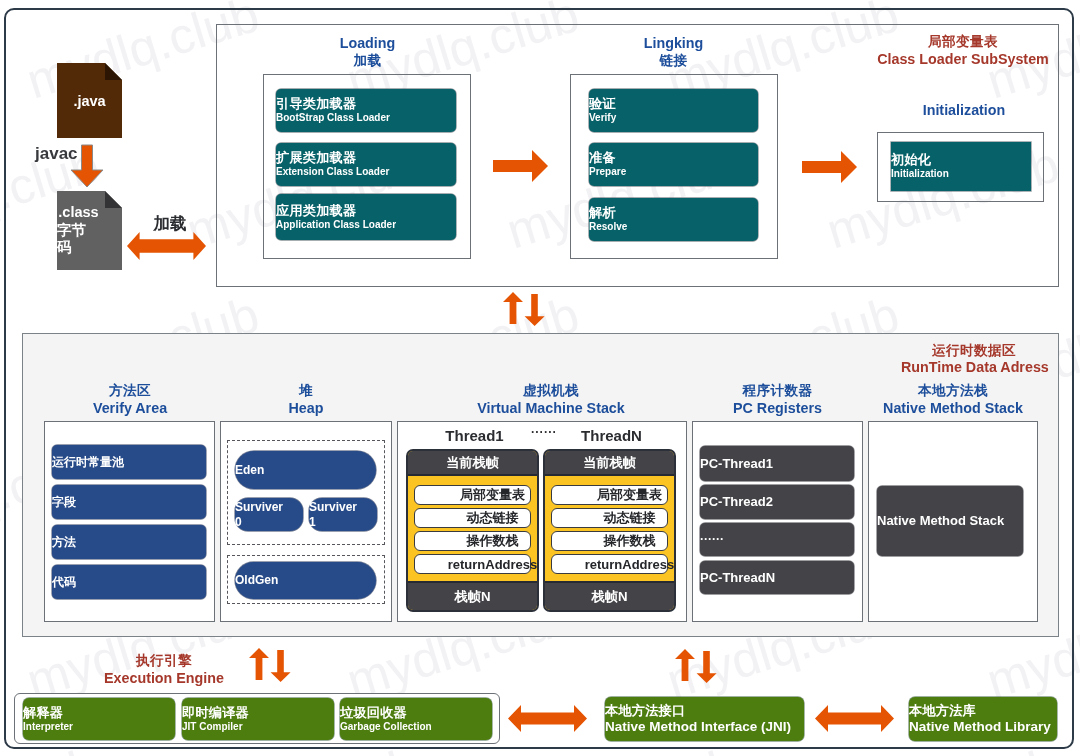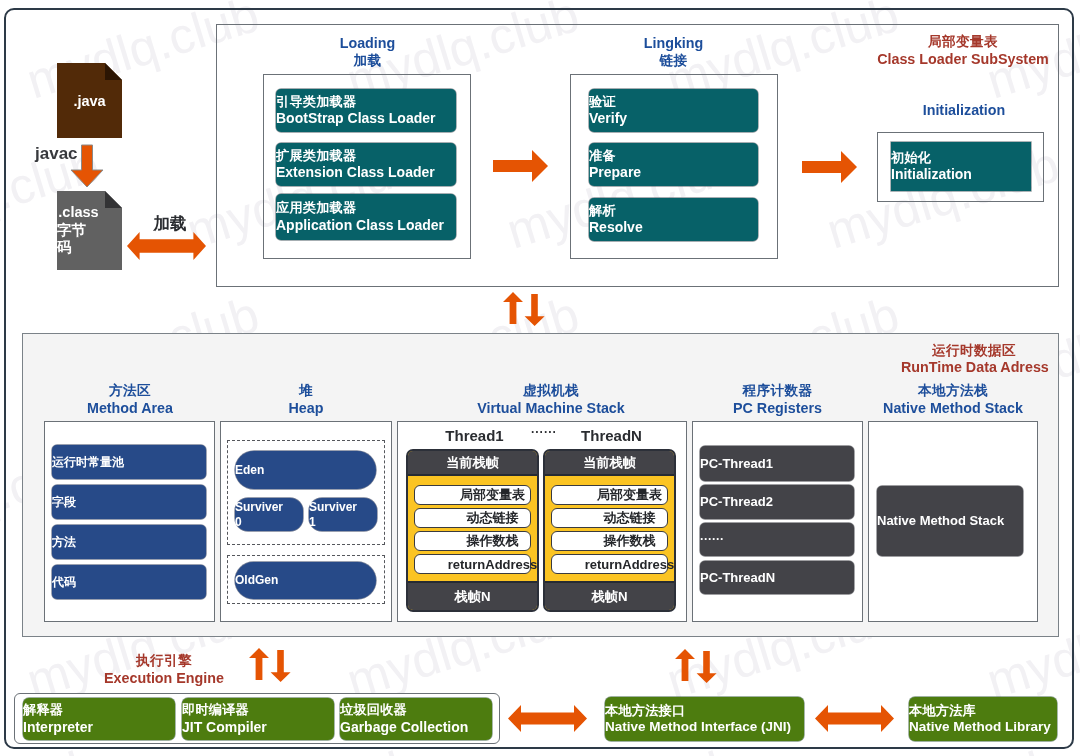--- a/index.html
+++ b/index.html
@@ -17,21 +17,21 @@
          border:2.5px solid #2d3a47;border-radius:10px;box-sizing:border-box;z-index:1;}
   
   .gbox{position:absolute;box-sizing:border-box;border:1.3px solid #6b7177;background:transparent;}
   .gboxf{position:absolute;box-sizing:border-box;border:1.3px solid #7b8288;background:#f4f4f4;}
   .pill{position:absolute;box-sizing:border-box;display:flex;flex-direction:column;
         align-items:flex-start;justify-content:center;color:#fff;text-align:center;
         font-weight:bold;font-size:13.5px;line-height:1.22;}
   .pill .cn{font-size:13.2px;letter-spacing:0.2px;}
   .pill.blue{font-size:12px;}
   .pill.dark{font-size:13px;}
-  .pill .en{font-size:14px;}
+  .pill .en{font-size:10px;}
   .teal{background:#076168;border-radius:5px;box-shadow:0 0 0 0.7px rgba(40,60,70,.55);}
   .blue{background:#274a88;border-radius:5px;box-shadow:0 0 0 0.7px rgba(30,45,80,.6);}
   .dark{background:#434348;border-radius:5px;box-shadow:0 0 0 0.7px rgba(40,42,48,.6);}
   .green{background:#4d7c0f;border-radius:6px;box-shadow:0 0 0 0.7px rgba(25,70,30,.55);}
   .hdr{position:absolute;text-align:center;line-height:1.25;font-weight:bold;}
   .hdr .cn{font-size:13.6px;letter-spacing:0.4px;}
   .hdr .en{font-size:14.3px;}
   .navy{color:#1d4e9b;}
   .brick{color:#a5382b;}
   .l1{display:block;}
@@ -179,21 +179,21 @@
 
   <div class="gboxf" style="left:22px;top:333px;width:1037px;height:304px;z-index:1;"></div>
 
   <div class="abs hdr brick" style="left:901px;top:342px;width:146px;font-size:14.5px;z-index:3;white-space:nowrap;line-height:17px;">
     <span class="l1 cn">运行时数据区</span>
     <span class="l2 en">RunTime Data Adress</span>
   </div>
 
   <div class="abs hdr navy" style="left:45px;top:383px;width:170px;font-size:15px;z-index:3;">
     <span class="l1 cn">方法区</span>
-    <span class="l2 en">Method Area</span>
+    <span class="l2 en">Verify Area</span>
   </div>
   <div class="gbox" style="left:44px;top:421px;width:171px;height:201px;background:#fff;z-index:2;"></div>
   <div class="pill blue" style="left:52px;top:445px;width:154px;height:34px;z-index:3;">
     <span>运行时常量池</span>
   </div>
   <div class="pill blue" style="left:52px;top:485px;width:154px;height:34px;z-index:3;">
     <span>字段</span>
   </div>
   <div class="pill blue" style="left:52px;top:525px;width:154px;height:34px;z-index:3;">
     <span>方法</span>

